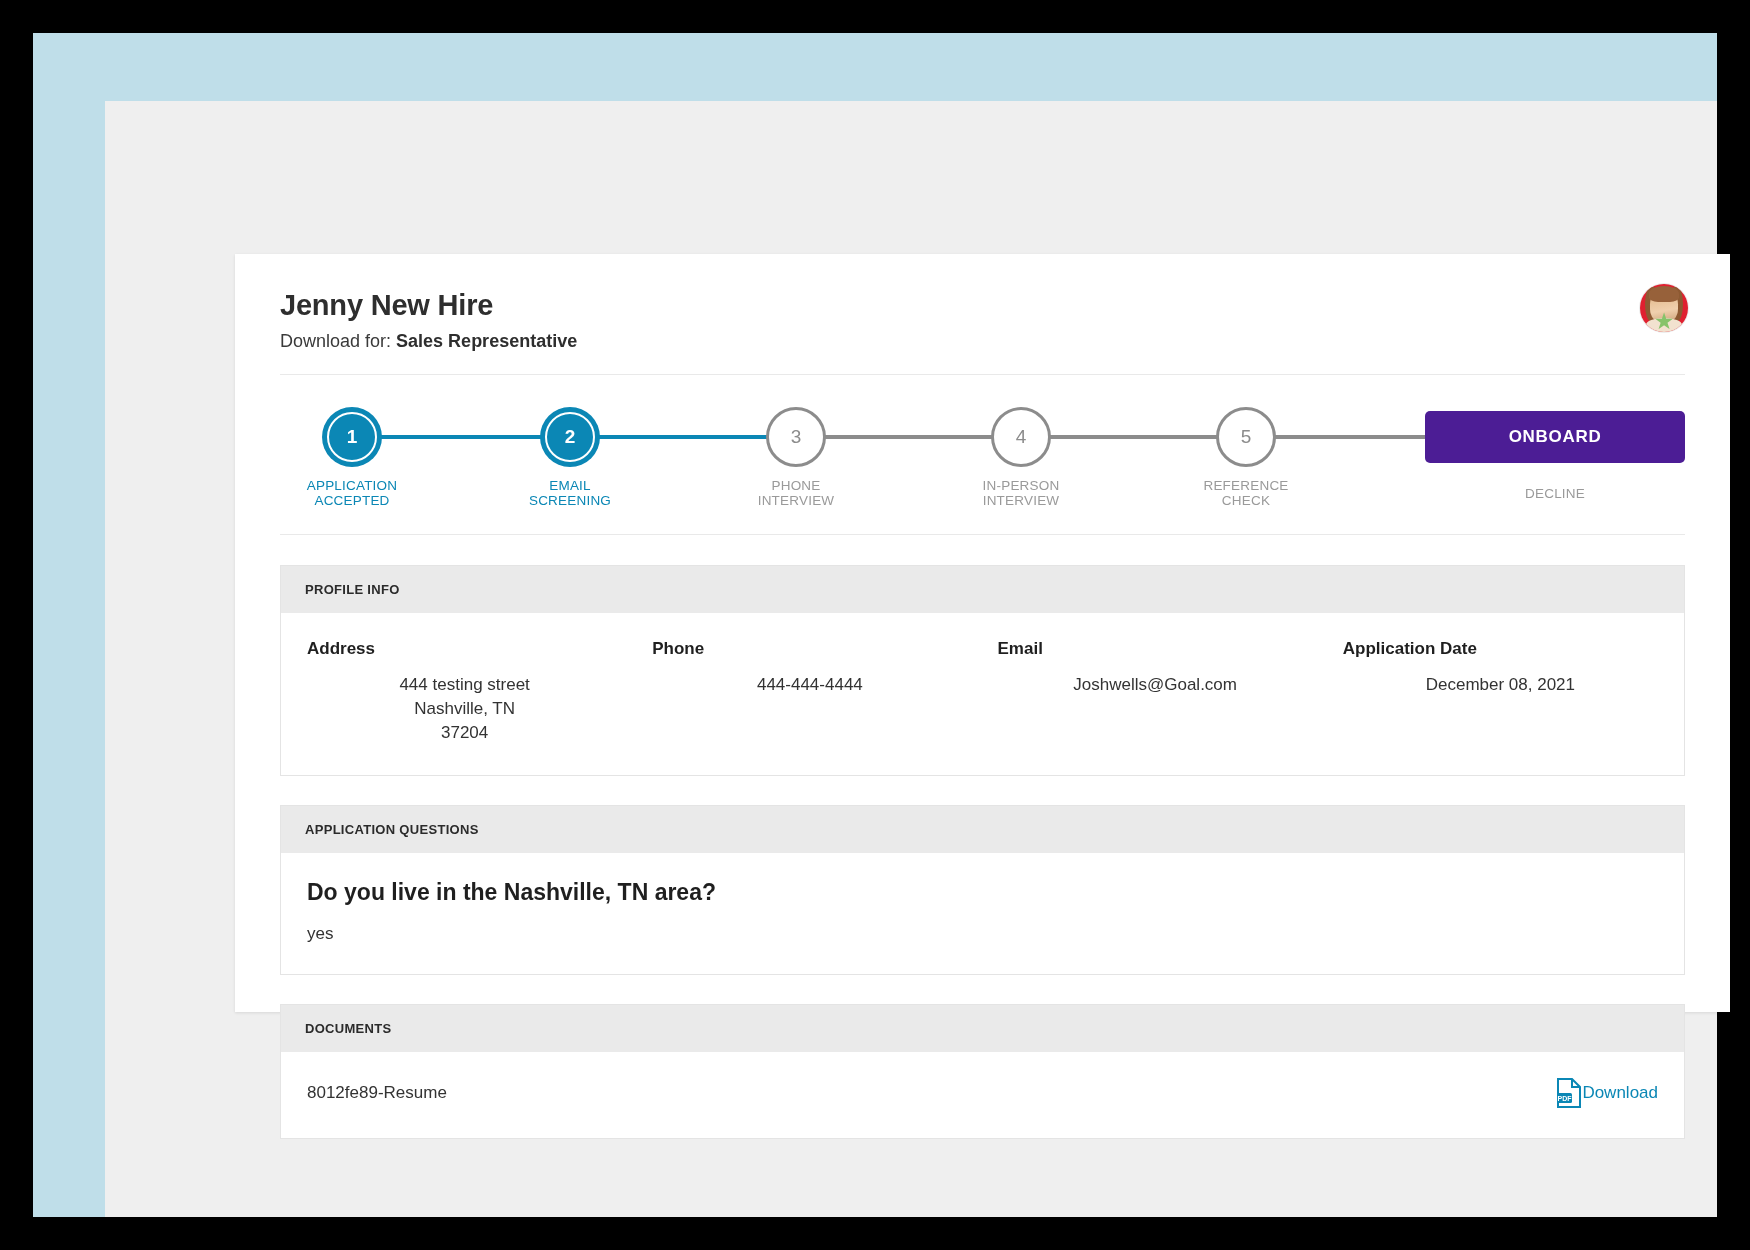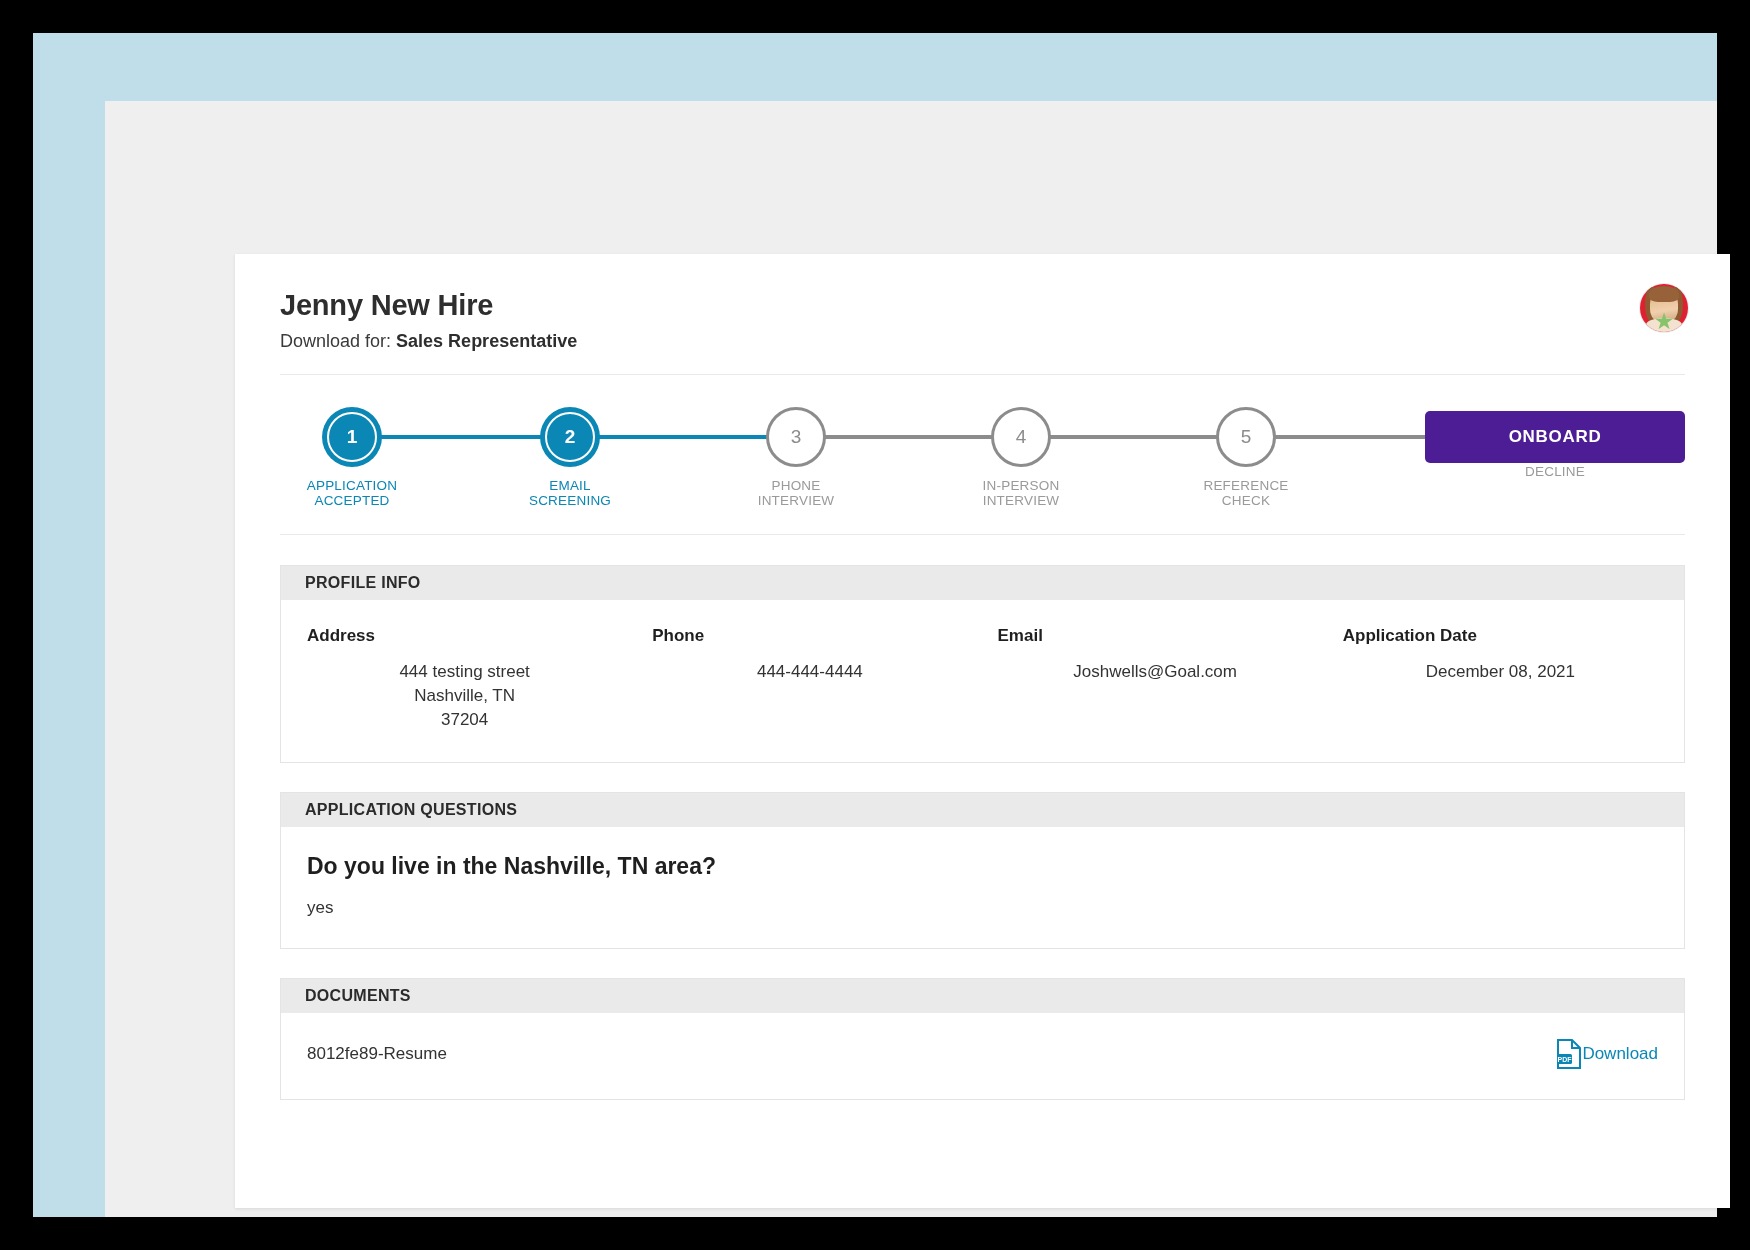--- a/index.html
+++ b/index.html
@@ -22,21 +22,21 @@
     position: absolute;
     left: 72px; top: 68px;
     width: 1612px; height: 1116px;
     background: #efefef;
   }
 
   
   .card {
     position: absolute;
     left: 130px; top: 153px;
-    width: 1495px; height: 954px;
+    width: 1495px; height: 758px;
     background: #ffffff;
     box-shadow: 0 1px 3px rgba(0,0,0,0.10);
   }
 
   
   .card-header {
     position: relative;
     padding: 35px 45px 0 45px;
     height: 120px;
   }
@@ -201,39 +201,39 @@
     color: #ffffff;
     border: none;
     border-radius: 5px;
     font-size: 17px;
     font-weight: 700;
     letter-spacing: 0.7px;
     cursor: pointer;
     font-family: "Liberation Sans", sans-serif;
   }
   .decline-label {
-    margin-top: 1px;
+    margin-top: 23px;
     font-size: 13.5px;
     letter-spacing: 0.2px;
     color: #9a9a9a;
     cursor: pointer;
   }
 
   
   .content { padding: 30px 45px 0 45px; }
 
   .section {
     border: 1px solid #e4e4e4;
     margin-bottom: 29px;
     background: #ffffff;
   }
   .section-header {
     background: #eaeaea;
-    padding: 8px 24px;
-    font-size: 16px;
+    padding: 16px 24px;
+    font-size: 13px;
     font-weight: 700;
     color: #2b2b2b;
     letter-spacing: 0.3px;
   }
   .section-body { padding: 26px 26px 30px 26px; }
 
   
   .profile-grid {
     display: grid;
     grid-template-columns: repeat(4, 1fr);

